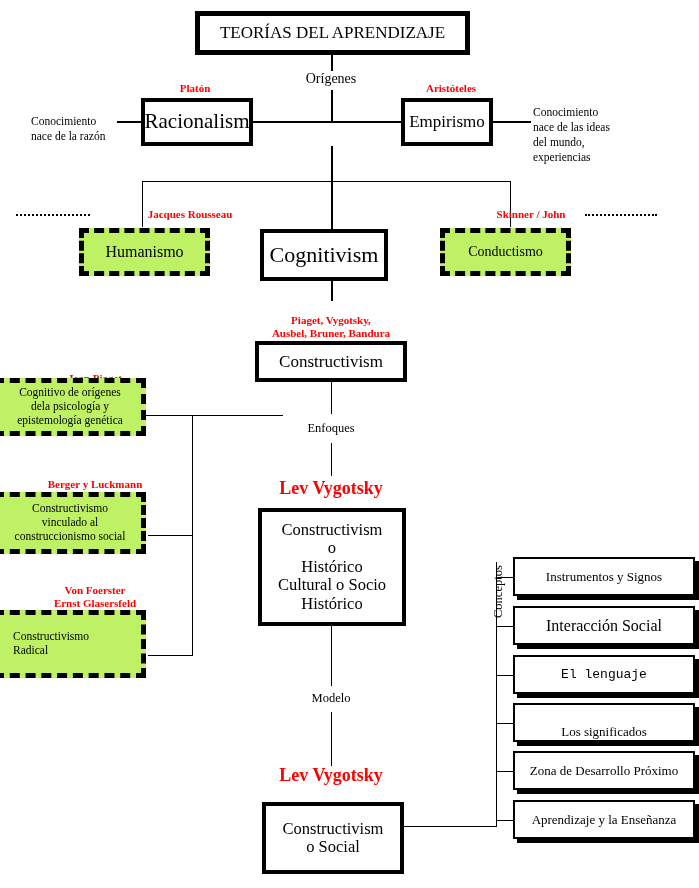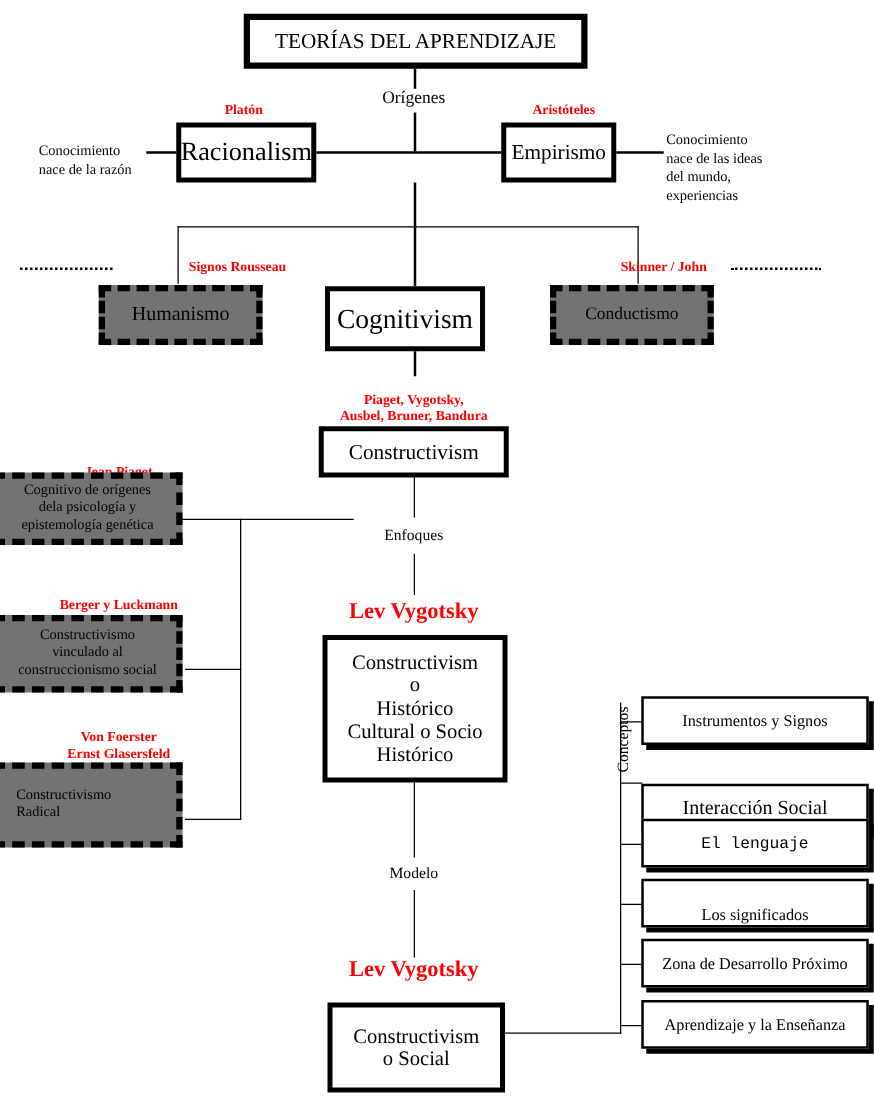--- a/index.html
+++ b/index.html
@@ -6,21 +6,21 @@
   body{width:699px;height:888px;position:relative;overflow:hidden;
        font-family:"Liberation Serif", serif; color:#000;}
   .stage{position:absolute;left:0;top:0;width:699px;height:640px;}
 
   
   .box{position:absolute;background:#fff;border:4px solid #000;
        display:flex;align-items:center;justify-content:center;text-align:center;
        box-sizing:border-box;line-height:1.12;}
   .box.title{border-width:5px;}
   
-  .dbox{position:absolute;background:#737373;border:5px dashed #000;
+  .dbox{position:absolute;background:#bef264;border:5px dashed #000;
         display:flex;align-items:center;justify-content:center;text-align:center;
         box-sizing:border-box;line-height:1.2;}
   .dbox.left{justify-content:flex-start;text-align:left;}
 
   
   .cbox{position:absolute;background:#fff;border:2px solid #000;
         display:flex;align-items:center;justify-content:center;text-align:center;
         box-sizing:border-box;
         box-shadow:4px 4px 0 0 #000;}
 
@@ -78,21 +78,21 @@
   <div class="vl2" style="left:331px;top:146px;height:36px;"></div>
 
   <div class="hl" style="left:142px;top:181px;width:369px;"></div>
   <div class="vl" style="left:142px;top:181px;height:46px;"></div>
   <div class="vl" style="left:510px;top:181px;height:46px;"></div>
   <div class="vl2" style="left:331px;top:181px;height:48px;"></div>
 
   <div class="dotted" style="left:16px;top:214px;width:74px;"></div>
   <div class="dotted" style="left:585px;top:214px;width:72px;"></div>
 
-  <div class="red" style="left:90px;top:208px;width:200px;font-size:11px;font-weight:bold;">Signos Rousseau</div>
+  <div class="red" style="left:90px;top:208px;width:200px;font-size:11px;font-weight:bold;">Jacques Rousseau</div>
   <div class="dbox" style="left:79px;top:228px;width:131px;height:48px;font-size:16px;">
     <span>Humanismo</span>
   </div>
 
   <div class="box" style="left:260px;top:229px;width:128px;height:52px;font-size:22px;">
     <span>Cognitivism</span>
   </div>
 
   <div class="red" style="left:446px;top:208px;width:170px;font-size:11px;font-weight:bold;">Skinner / John</div>
   <div class="dbox" style="left:440px;top:228px;width:131px;height:48px;font-size:14px;">
@@ -170,21 +170,21 @@
   <div class="vl" style="left:496px;top:562px;height:265px;"></div>
 
   <div class="vert" style="left:491px;top:618px;font-size:12.5px;">Conceptos</div>
 
   <div class="hl" style="left:496px;top:577px;width:18px;"></div>
   <div class="cbox" style="left:513px;top:557px;width:182px;height:39px;font-size:13px;">
     <span>Instrumentos y Signos</span>
   </div>
 
   <div class="hl" style="left:496px;top:626px;width:18px;"></div>
-  <div class="cbox" style="left:513px;top:627px;width:182px;height:39px;font-size:16px;">
+  <div class="cbox" style="left:513px;top:606px;width:182px;height:39px;font-size:16px;">
     <span>Interacción Social</span>
   </div>
 
   <div class="hl" style="left:496px;top:675px;width:18px;"></div>
   <div class="cbox" style="left:513px;top:655px;width:182px;height:39px;font-size:13px;font-family:Liberation Mono, monospace;">
     <span>El lenguaje</span>
   </div>
 
   <div class="hl" style="left:496px;top:723px;width:18px;"></div>
   <div class="cbox" style="left:513px;top:703px;width:182px;height:39px;font-size:13px;align-items:flex-end;">

